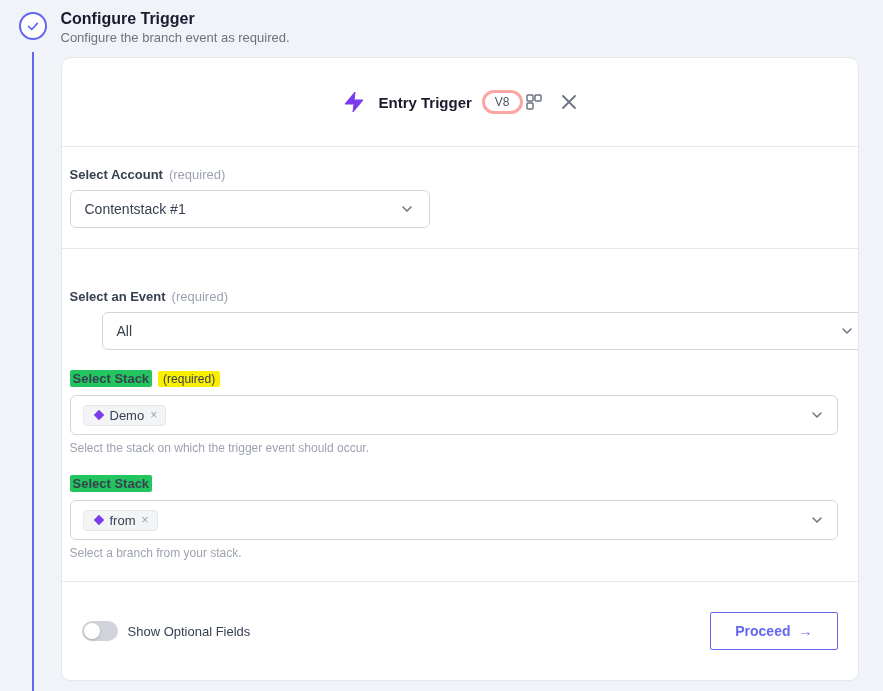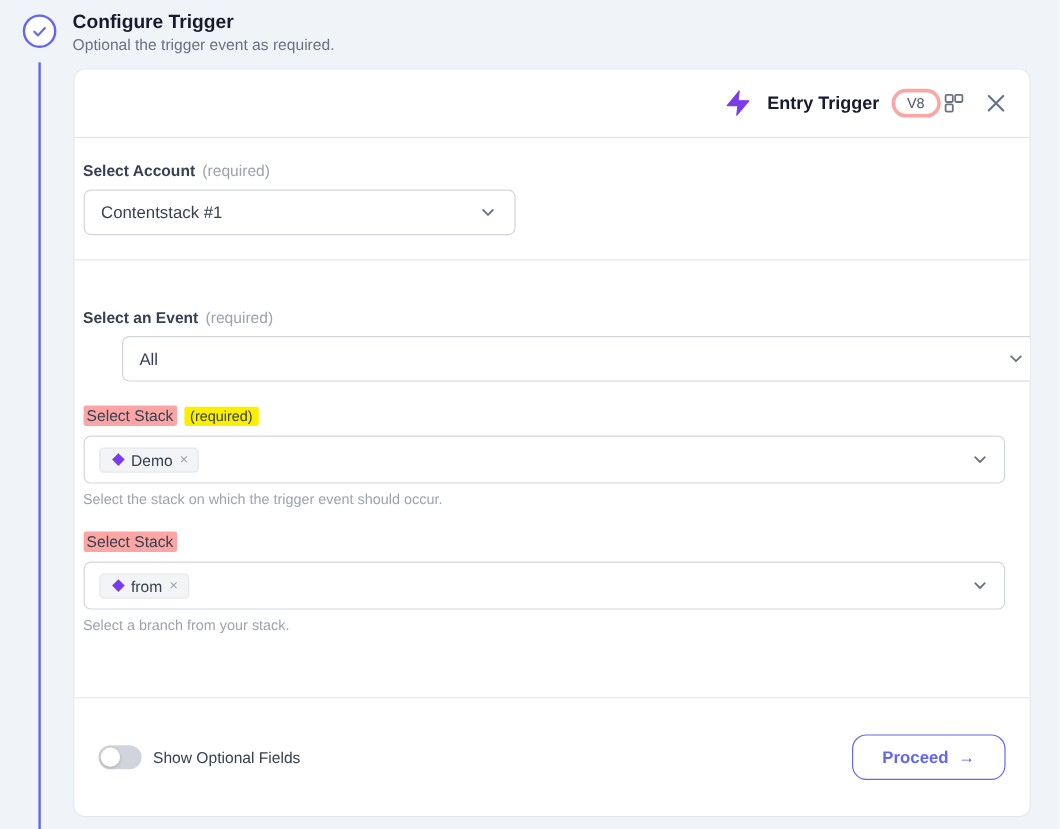--- a/index.html
+++ b/index.html
@@ -72,22 +72,22 @@
       border-radius: 10px;
       border: 1px solid #e5e7eb;
       overflow: hidden;
       flex: 1;
       display: flex;
       flex-direction: column;
     }
     .card-header {
       display: flex;
       align-items: center;
-      justify-content: flex-end;
-      padding: 14px 18px;
+      justify-content: center;
+      padding: 30px 18px;
       border-bottom: 1px solid #e5e7eb;
     }
     .card-header-left {
       display: flex;
       align-items: center;
       gap: 10px;
     }
     .trigger-icon {
       width: 28px;
       height: 28px;
@@ -258,31 +258,31 @@
     .toggle-label {
       font-size: 13px;
       color: #374151;
     }
     .proceed-btn {
       display: flex;
       align-items: center;
       gap: 8px;
       background: white;
       border: 1.5px solid #6366f1;
-      border-radius: 12px;
+      border-radius: 2px;
       padding: 10px 24px;
       font-size: 14px;
       font-weight: 600;
       color: #6366f1;
       cursor: pointer;
     }
     .label-highlighted {
-      background: #fca5a5;
+      background: #22c55e;
       font-size: 13px;
-      font-weight: 400;
+      font-weight: 700;
       color: #374151;
       padding: 1px 3px;
       border-radius: 2px;
     }
     .required-badge {
       background: #faef00;
       font-size: 12px;
       color: #374151;
       padding: 1px 5px;
       border-radius: 2px;
@@ -297,21 +297,21 @@
     <div class="step-indicator">
       <svg viewBox="0 0 16 16" fill="none">
         <path d="M3 8.5L6.5 12L13 5" stroke="#6366f1" stroke-width="2" stroke-linecap="round" stroke-linejoin="round"></path>
       </svg>
     </div>
     <div class="step-line"></div>
   </div>
 
   <div class="main-content">
     <div class="page-title">Configure Trigger</div>
-    <div class="page-subtitle">Optional the trigger event as required.</div>
+    <div class="page-subtitle">Configure the branch event as required.</div>
 
     <div class="card">
 
       <div class="card-header">
         <div class="card-header-left">
           <div class="trigger-icon">
             <svg width="24" height="24" viewBox="0 0 24 24" fill="none">
               <path d="M13 2L3 14h9l-1 8 10-12h-9l1-8z" fill="#7c3aed" stroke="#7c3aed" stroke-width="1" stroke-linejoin="round"></path>
             </svg>
           </div>

